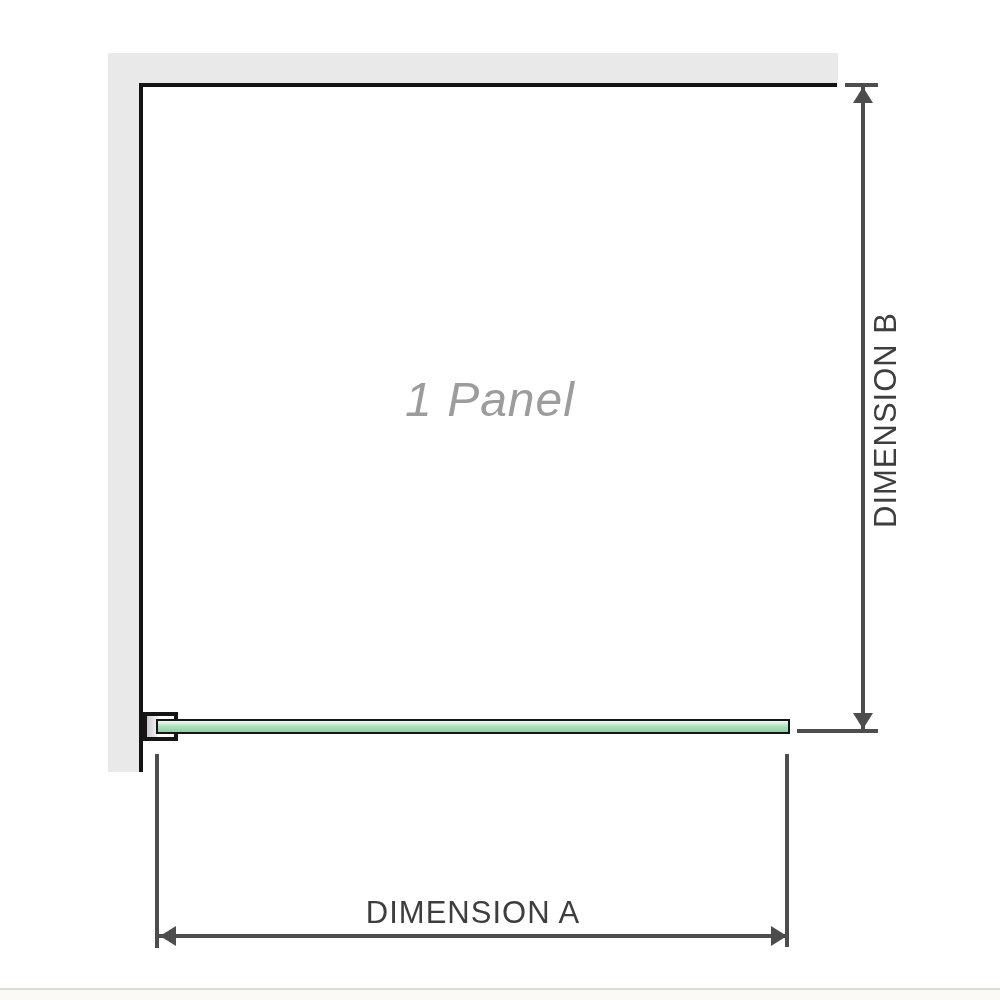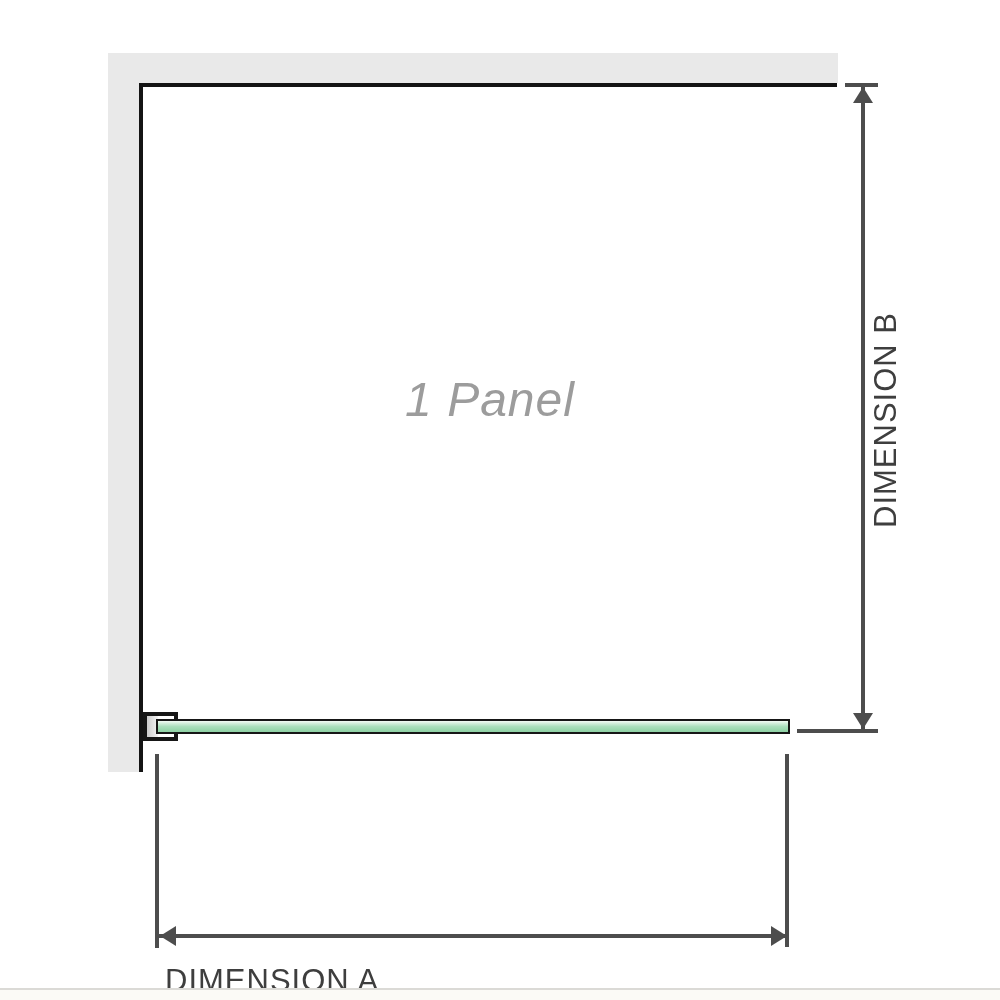--- a/index.html
+++ b/index.html
@@ -44,21 +44,21 @@
   .dimb-label{
     position:absolute;left:756px;top:403px;width:260px;height:34px;line-height:34px;
     text-align:center;transform:rotate(-90deg);
   }
   
   .dima-ext-left{left:155px;top:754px;width:4px;height:194px;}
   .dima-ext-right{left:785px;top:754px;width:4px;height:193px;}
   .dima-line{left:159px;top:934px;width:628px;height:4px;}
   .dima-arrow-left{left:160px;top:926px;border-top:10px solid transparent;border-bottom:10px solid transparent;border-right:16px solid #4d4d4d;}
   .dima-arrow-right{left:771px;top:926px;border-top:10px solid transparent;border-bottom:10px solid transparent;border-left:16px solid #4d4d4d;}
-  .dima-label{position:absolute;left:165px;top:963px;width:616px;}
+  .dima-label{position:absolute;left:165px;top:895px;width:616px;text-align:center;}
   
   .footer-line{position:absolute;left:0;top:988px;width:1000px;height:2px;background:#dbdad6;}
   .footer-strip{position:absolute;left:0;top:990px;width:1000px;height:10px;background:#fbfaf6;}
 </style>
 </head>
 <body>
 
 <div class="canvas">
 
   <div class="wall-top"></div>

